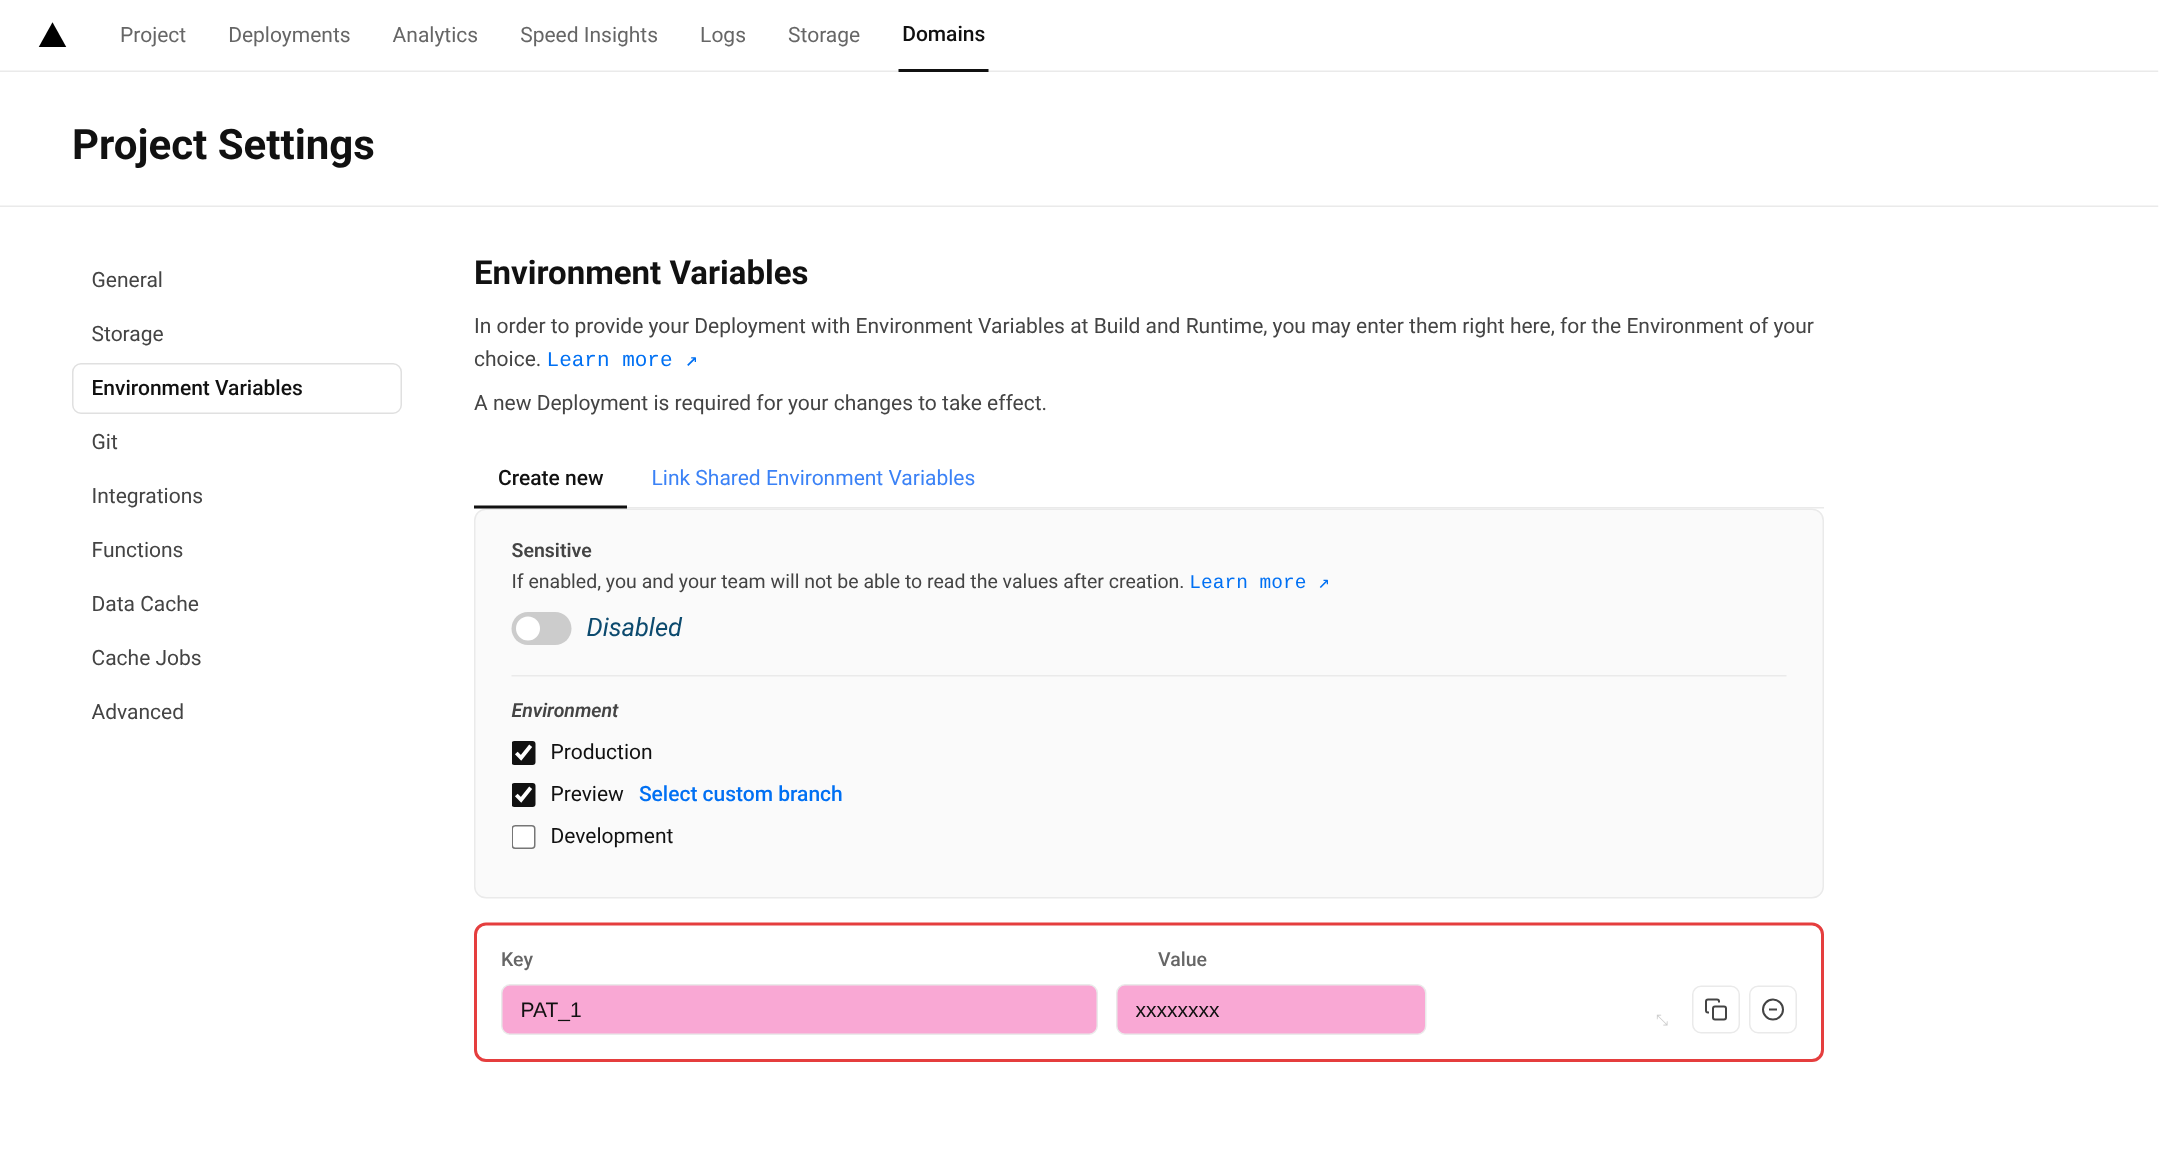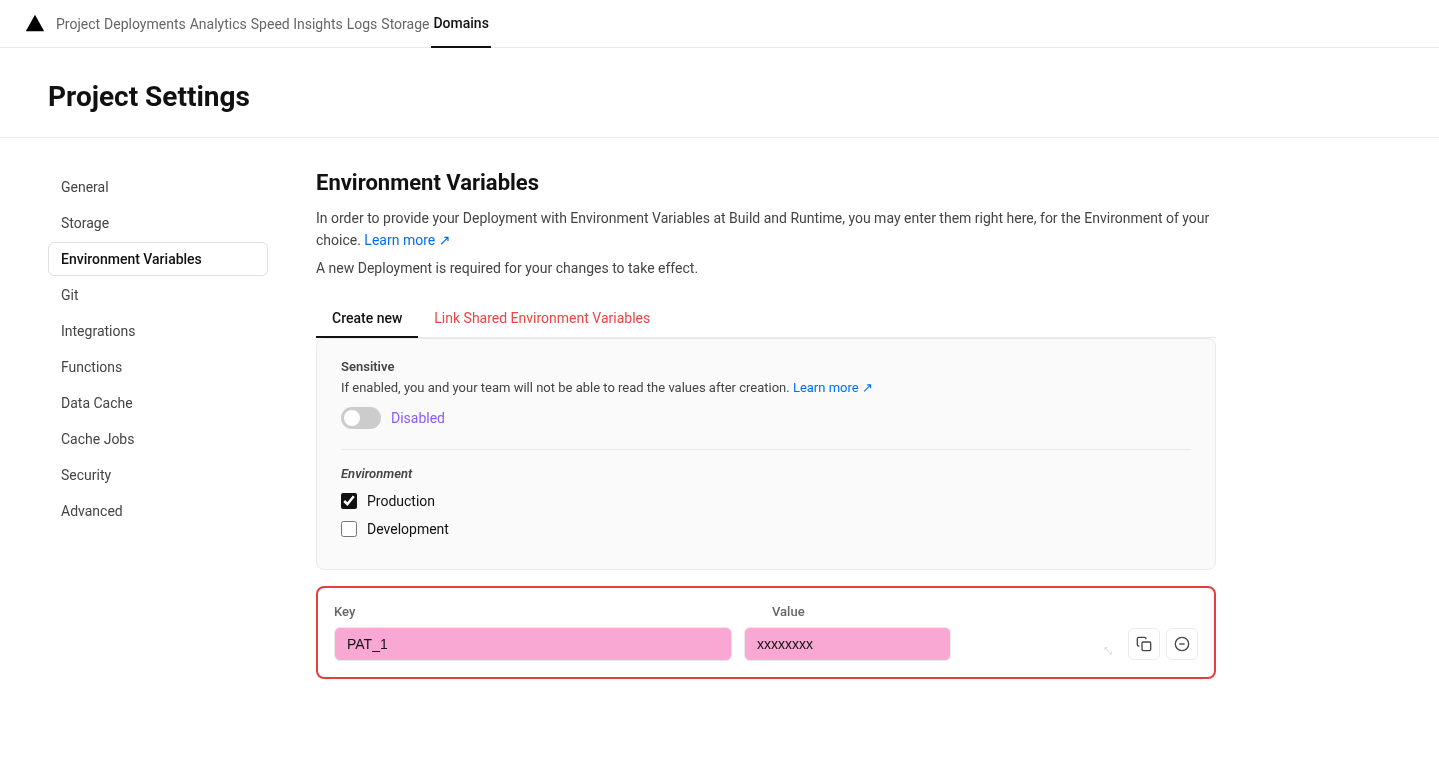--- a/index.html
+++ b/index.html
@@ -5,20 +5,21 @@
     * { box-sizing: border-box; margin: 0; padding: 0; }
     body { font-family: -apple-system, BlinkMacSystemFont, 'Segoe UI', Roboto, sans-serif; background: #fff; color: #111; font-size: 14px; }
 
     
     .top-nav {
       display: flex;
       align-items: center;
       height: 48px;
       border-bottom: 1px solid #eaeaea;
       padding: 0 24px;
+      gap: 24px;
     }
     .nav-logo {
       width: 22px;
       height: 22px;
       display: flex;
       align-items: center;
       justify-content: center;
       margin-right: 8px;
     }
     .nav-logo svg { width: 22px; height: 22px; }
@@ -91,39 +92,40 @@
     }
     .content-desc {
       color: #444;
       font-size: 14px;
       line-height: 1.6;
       margin-bottom: 8px;
     }
     .content-desc a, .learn-more-link {
       color: #0070f3;
       text-decoration: none;
+      font-family: Liberation Mono, monospace;
     }
     .content-notice {
       color: #444;
       font-size: 14px;
       margin-bottom: 24px;
       margin-top: 8px;
     }
 
     
     .tabs {
       display: flex;
       border-bottom: 1px solid #eaeaea;
       margin-bottom: 0;
     }
     .tab-item {
       padding: 10px 16px;
       font-size: 14px;
       cursor: pointer;
-      color: #ef4444;
+      color: #3b82f6;
       border-bottom: 2px solid transparent;
       margin-bottom: -1px;
     }
     .tab-item.active {
       color: #111;
       font-weight: 500;
       border-bottom: 2px solid #111;
     }
 
     
@@ -168,21 +170,21 @@
       content: '';
       width: 16px;
       height: 16px;
       background: #fff;
       border-radius: 50%;
       position: absolute;
       top: 3px;
       left: 3px;
       transition: left 0.15s;
     }
-    .toggle-label { font-size: 14px; color: #8b5cf6; }
+    .toggle-label { font-size: 17px; color: #0c4a6e; font-style: italic; }
 
     
     .section-divider {
       border: none;
       border-top: 1px solid #eaeaea;
       margin: 16px 0;
     }
 
     
     .env-section-label {
@@ -312,21 +314,20 @@
 
   <aside class="sidebar">
     <div class="sidebar-item">General</div>
     <div class="sidebar-item">Storage</div>
     <div class="sidebar-item active">Environment Variables</div>
     <div class="sidebar-item">Git</div>
     <div class="sidebar-item">Integrations</div>
     <div class="sidebar-item">Functions</div>
     <div class="sidebar-item">Data Cache</div>
     <div class="sidebar-item">Cache Jobs</div>
-    <div class="sidebar-item">Security</div>
     <div class="sidebar-item">Advanced</div>
   </aside>
 
   <main class="content-area">
     <h2 class="content-title">Environment Variables</h2>
     <p class="content-desc">
       <span>In order to provide your Deployment with Environment Variables at Build and Runtime, you may enter them right here, for the Environment of your choice.</span>
       <a href="#" class="learn-more-link">
         <span>Learn more</span> <span>↗</span>
       </a>
@@ -351,20 +352,25 @@
         <div class="toggle"></div>
         <span class="toggle-label">Disabled</span>
       </div>
 
       <hr class="section-divider">
 
       <div class="env-section-label">Environment</div>
       <div class="checkbox-row">
         <input type="checkbox" checked="" id="cb-prod" style="">
         <label class="checkbox-label" for="cb-prod">Production</label>
+      </div>
+      <div class="checkbox-row">
+        <input type="checkbox" checked="" id="cb-prev" style="">
+        <label class="checkbox-label" for="cb-prev">Preview</label>
+        <a href="#" class="custom-branch-link">Select custom branch</a>
       </div>
       <div class="checkbox-row">
         <input type="checkbox" id="cb-dev" style="">
         <label class="checkbox-label" for="cb-dev">Development</label>
       </div>
 
     </div>
 
     <div class="kv-section">
       <div class="kv-headers">

